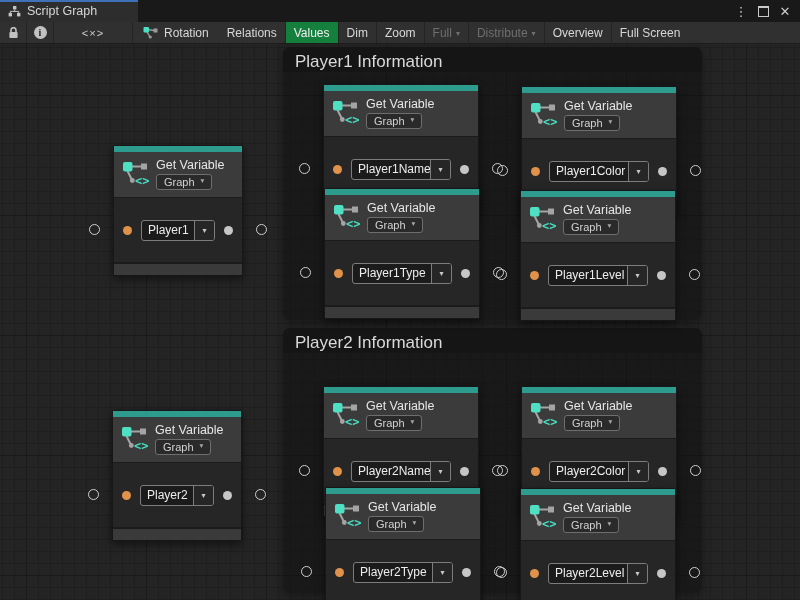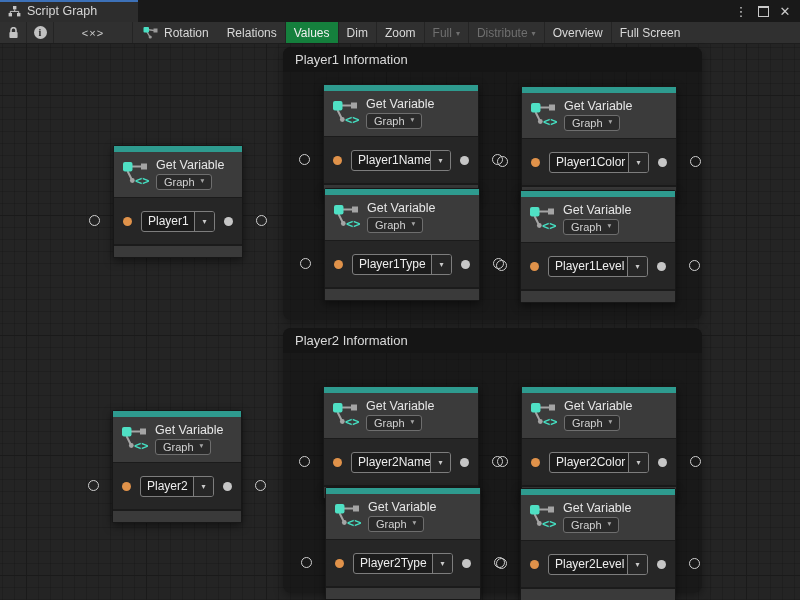--- a/index.html
+++ b/index.html
@@ -49,41 +49,41 @@
       linear-gradient(#1a1a1a 1px,transparent 1px),
       linear-gradient(90deg,rgba(0,0,0,0.13) 1px,transparent 1px),
       linear-gradient(rgba(0,0,0,0.13) 1px,transparent 1px);
     background-size:120px 120px,120px 120px,12px 12px,12px 12px;
     background-position:26px 0,0 51px,2px 0,0 3px;
   }
   
   .group{position:absolute;border-radius:8px;background:rgba(12,12,12,0.42);box-shadow:0 3px 10px rgba(0,0,0,0.35);}
   .group-header{
     height:25px;background:#151515;border-radius:8px 8px 0 0;
-    display:flex;align-items:center;padding:0 12px;color:#dadada;font-size:13px;
+    display:flex;align-items:flex-end;padding:0 12px;color:#dadada;font-size:17px;
   }
   
   .node{
     position:absolute;background:#262626;border:1px solid #171717;border-radius:2px;
     box-shadow:0 3px 9px rgba(0,0,0,0.5);box-sizing:border-box;
   }
   .w130{width:130px;} .w156{width:156px;}
   .accent{height:6px;background:#2e9b8f;}
   .nhead{display:flex;align-items:center;gap:7px;background:#3b3b3b;padding:3px 8px 5px 8px;min-height:37px;}
   .nicon{flex:0 0 auto;display:flex;}
   .ntit{display:flex;flex-direction:column;align-items:flex-start;gap:2px;}
   .ntitle{font-size:12.5px;color:#e6e6e6;}
   .kind{
     display:inline-flex;align-items:flex-start;background:#2a2a2a;border:1px solid #6e6e6e;
     border-radius:3px;padding:1px 7px;font-size:11px;color:#d2d2d2;cursor:default;
   }
   .kind .kcaret{font-size:7.5px;color:#a5a5a5;margin-left:6px;position:relative;top:0px;}
   .nbody{
     position:relative;display:flex;align-items:center;background:#262626;height:32px;
-    border-top:1px solid #1b1b1b;padding:7px 9px;
+    border-top:1px solid #1b1b1b;padding:16px 9px;
   }
   .ring{
     position:absolute;width:9px;height:9px;border:1.5px solid #cfcfcf;border-radius:50%;
     top:calc(50% - 6px);background:transparent;
   }
   .ring.l{left:-25px;} .ring.r{right:-25px;}
   .dot{width:9px;height:9px;border-radius:50%;flex:0 0 auto;}
   .dot.or{background:#e0924a;}
   .dot.gr{background:#c6c6c6;}
   .vsel{

